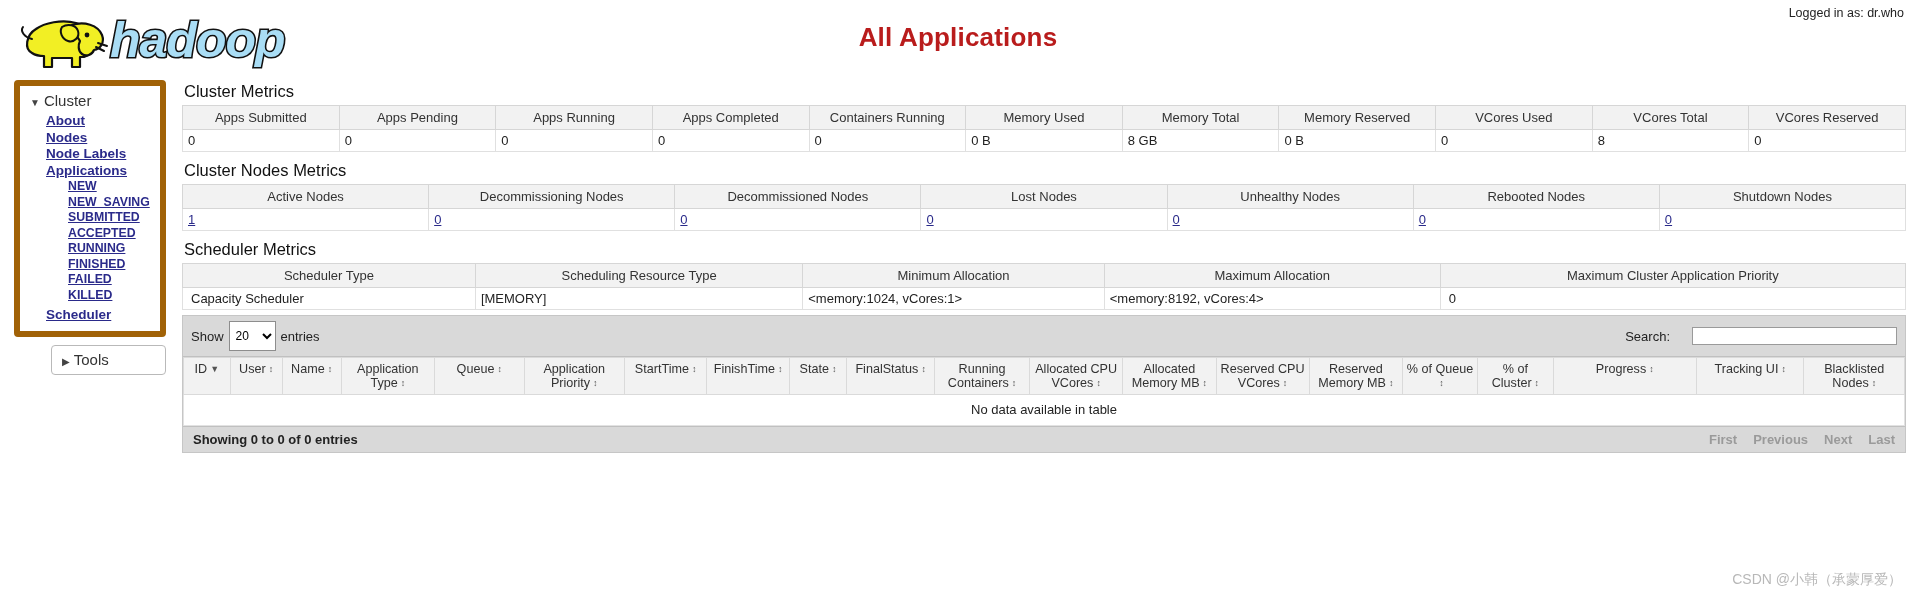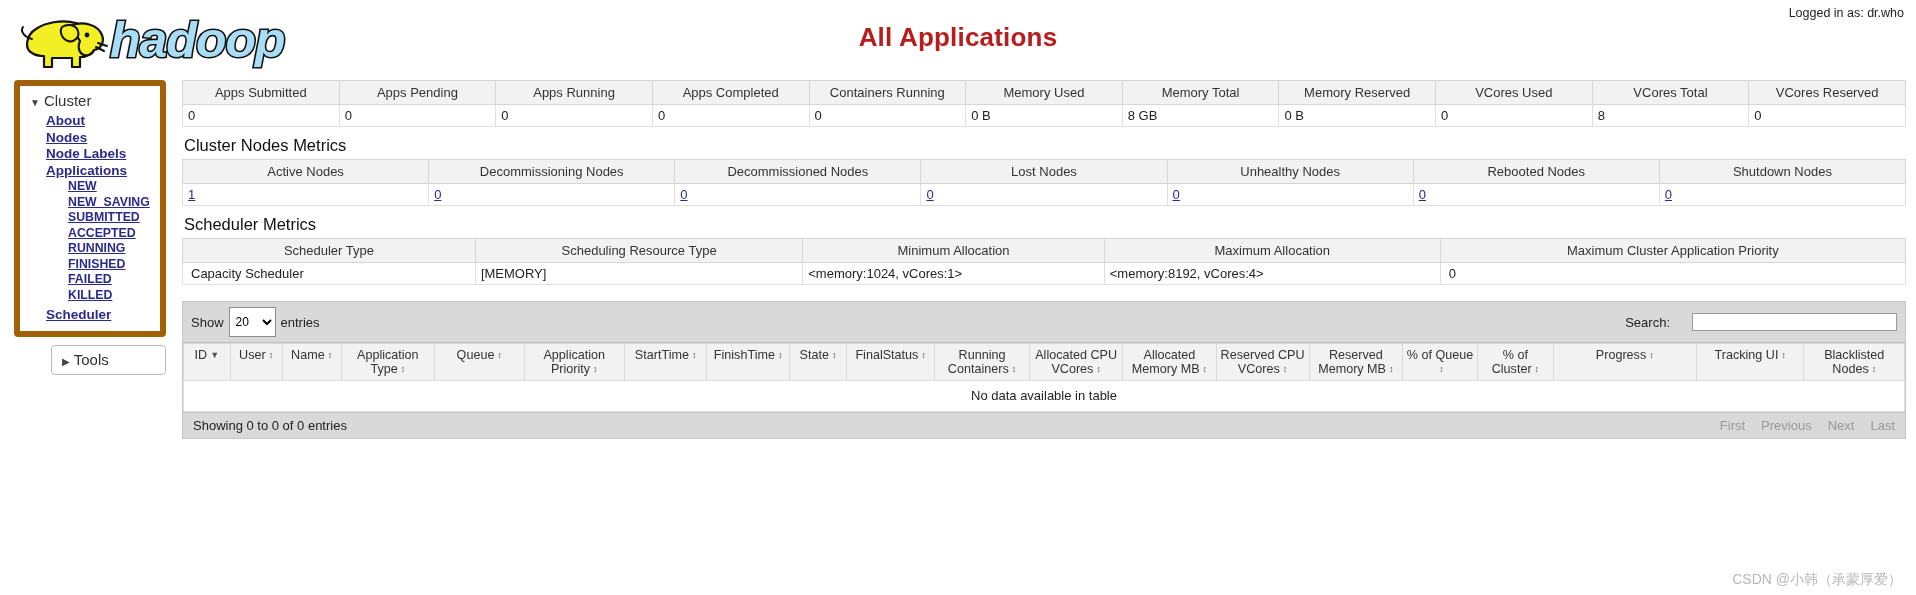--- a/index.html
+++ b/index.html
@@ -102,21 +102,21 @@
 
   .sched-tbl td { text-align: center; }
   .sched-tbl td.left { text-align: left; padding-left: 8px; }
 
   .gap { height: 7px; }
 
   
   .dt-wrap {
     border: 1px solid #c6c6c6;
     background: #fff;
-    margin-top: 16px;
+    margin-top: 5px;
   }
   .dt-top {
     background: #d9d9d9;
     border-bottom: 1px solid #c0c0c0;
     padding: 5px 8px;
     display: flex; align-items: center; justify-content: space-between;
     font-size: 13px; color: #222;
   }
   .dt-length { display: flex; align-items: center; gap: 5px; }
   .dt-select {
@@ -154,21 +154,21 @@
   .apps-empty {
     text-align: center; font-size: 13px; color: #222;
     padding: 7px 0 8px 0; border: 1px solid #e2e2e2; border-top: none;
     background: #fff;
   }
   .dt-bottom {
     background: #d9d9d9;
     border-top: 1px solid #c0c0c0;
     padding: 5px 10px;
     display: flex; align-items: center; justify-content: space-between;
-    font-size: 13px; color: #222;
+    font-size: 13px; color: #222; font-weight: bold;
   }
   .pager { display: flex; gap: 16px; color: #9a9a9a; font-size: 13px; }
   .pager span { cursor: default; }
 
   .watermark {
     position: absolute; right: 14px; bottom: 6px;
     font-size: 14px; color: #b8b8b8;
   }
 </style>
 </head>
@@ -265,20 +265,21 @@
 
     <div class="tools-block">
       <div class="tools-head">
         <span class="caret-right">▶</span><span>Tools</span>
       </div>
     </div>
   </div>
 
   <div class="main">
 
+    <div class="section-title">Cluster Metrics</div>
     <table class="metrics">
       <thead>
         <tr>
           <th>Apps Submitted</th>
           <th>Apps Pending</th>
           <th>Apps Running</th>
           <th>Apps Completed</th>
           <th>Containers Running</th>
           <th>Memory Used</th>
           <th>Memory Total</th>

